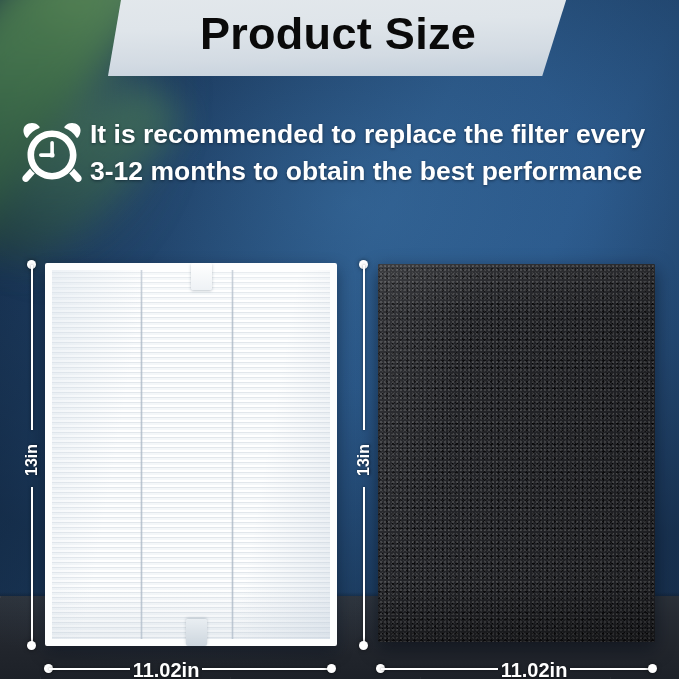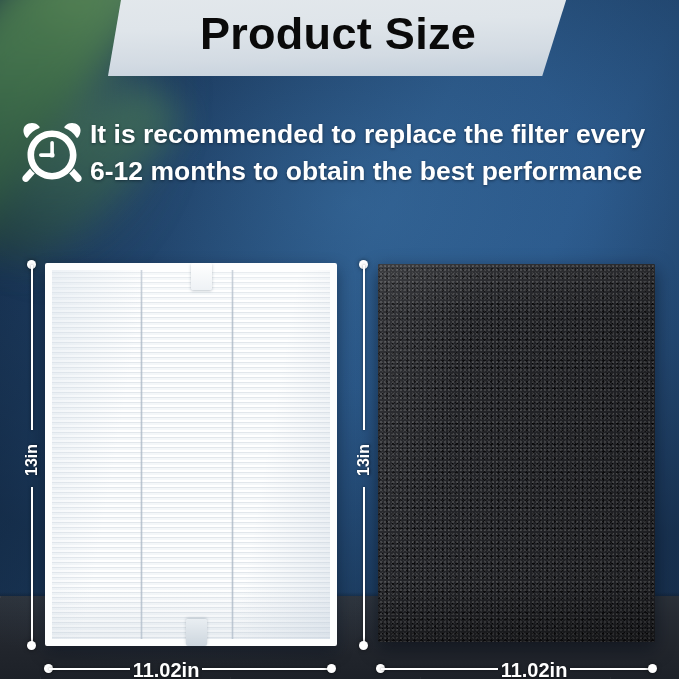--- a/index.html
+++ b/index.html
@@ -320,21 +320,21 @@
 
         <rect x="33.3" y="25.0" width="3.6" height="15.0" rx="1.8"></rect>
         <rect x="22.0" y="37.3" width="14.0" height="3.6" rx="1.8"></rect>
         <circle cx="35" cy="39" r="2.6"></circle>
       </g>
     </svg>
   </div>
 
   <div class="headline">
     <span class="ln">It is recommended to replace the filter every</span>
-    <span class="ln">6-12 months to obtain the best performance</span>
+    <span class="ln">3-12 months to obtain the best performance</span>
   </div>
 
   <div class="hepa">
     <div class="hepa-pleats"></div>
     <div class="hepa-divider d1"></div>
     <div class="hepa-divider d2"></div>
     <div class="hepa-shade"></div>
   </div>
   <div class="hepa-tab top" style="left:191px; top:263px; transform:none;"></div>
   <div class="hepa-tab bottom" style="left:186px; top:619px; transform:none;"></div>

